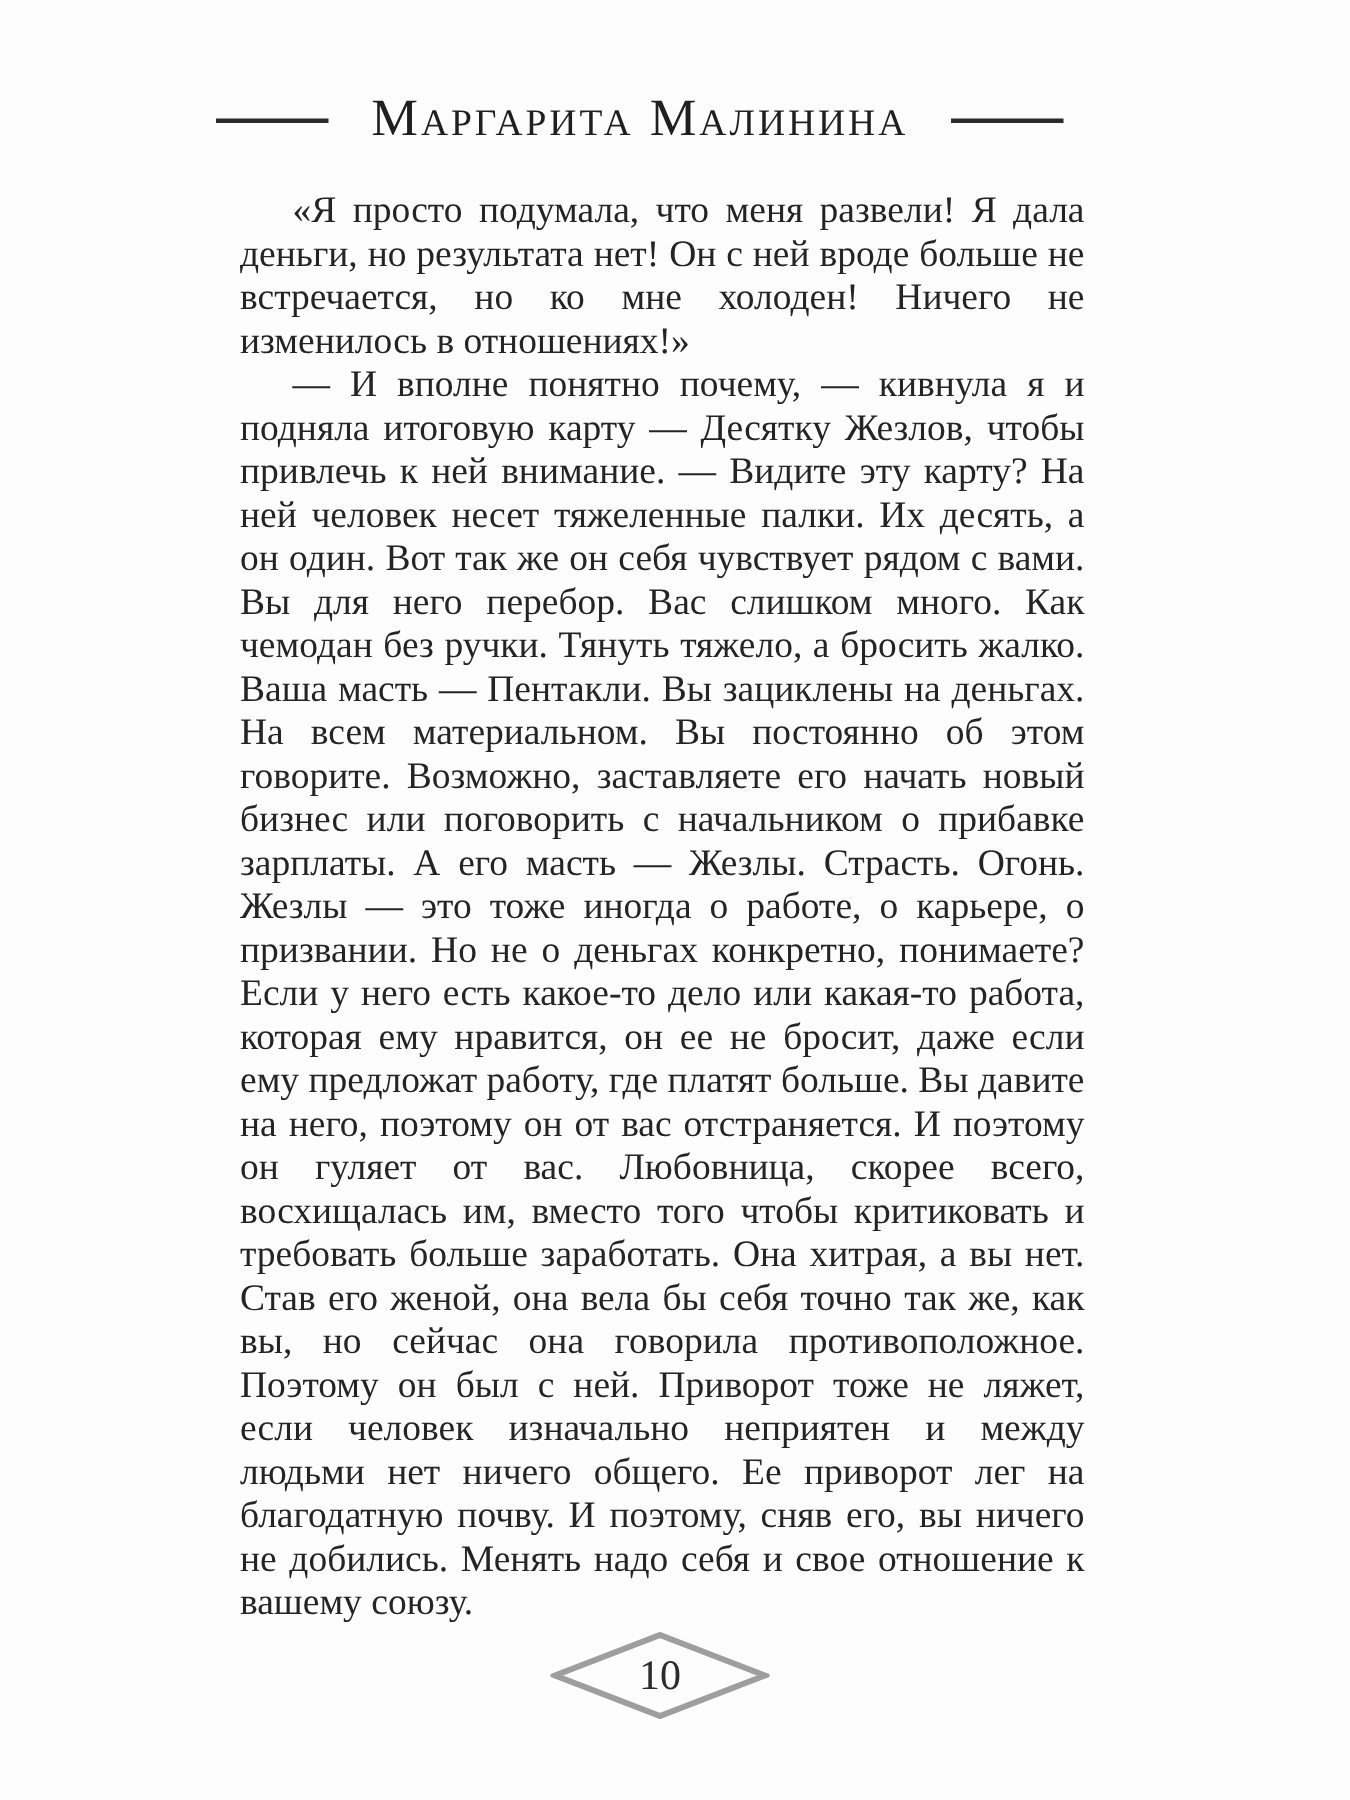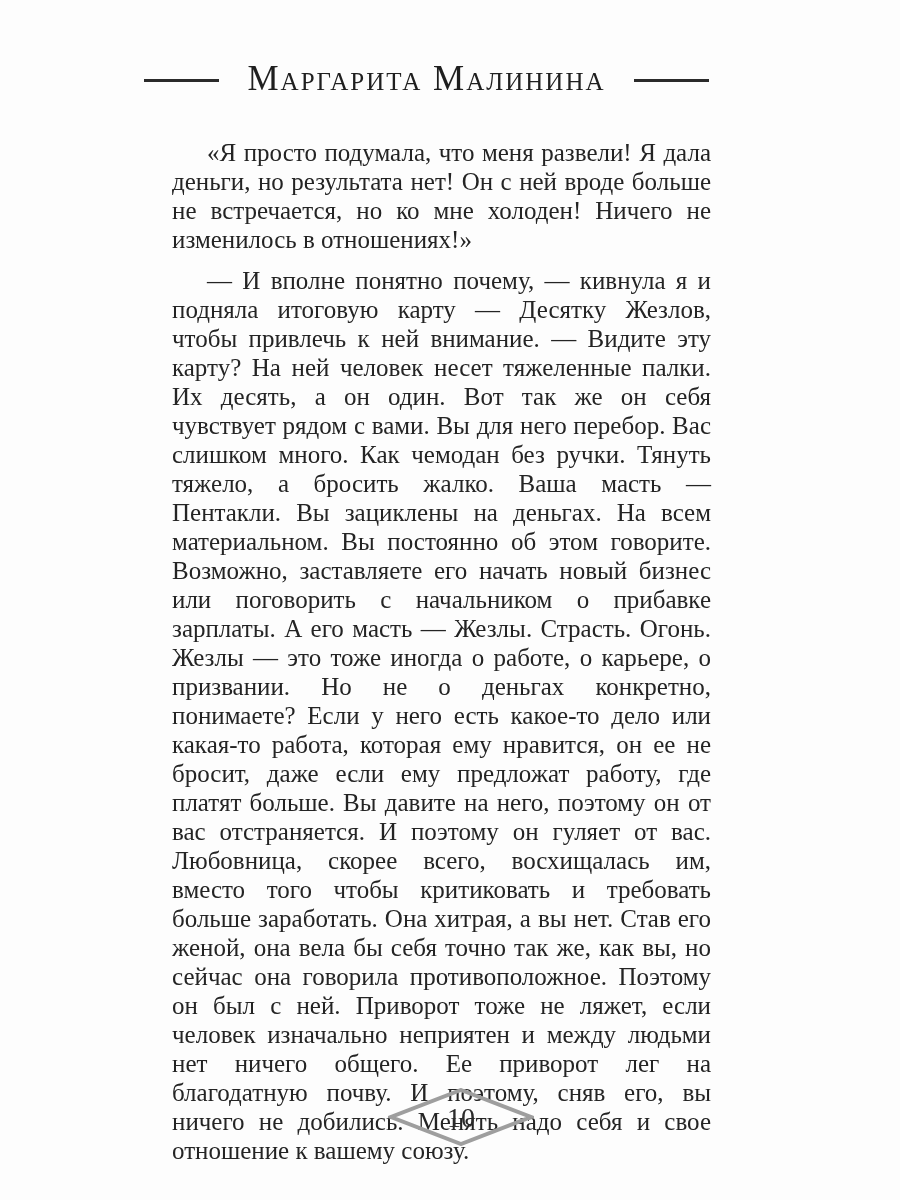--- a/index.html
+++ b/index.html
@@ -49,30 +49,30 @@
     position: absolute;
     left: 160px;
     top: 126px;
     width: 563px;
     font-size: 25px;
     line-height: 29px;
     text-align: justify;
     color: #242424;
   }
   .page-text p {
-    margin: 12px;
+    margin: 0;
     text-indent: 35px;
     hyphens: auto;
     -webkit-hyphens: auto;
   }
 
   
   .page-footer {
     position: absolute;
-    left: 388px;
+    left: 367px;
     top: 1088px;
     width: 146px;
     height: 58px;
   }
   .diamond-svg {
     position: absolute;
     left: 0;
     top: 0;
     display: block;
   }

